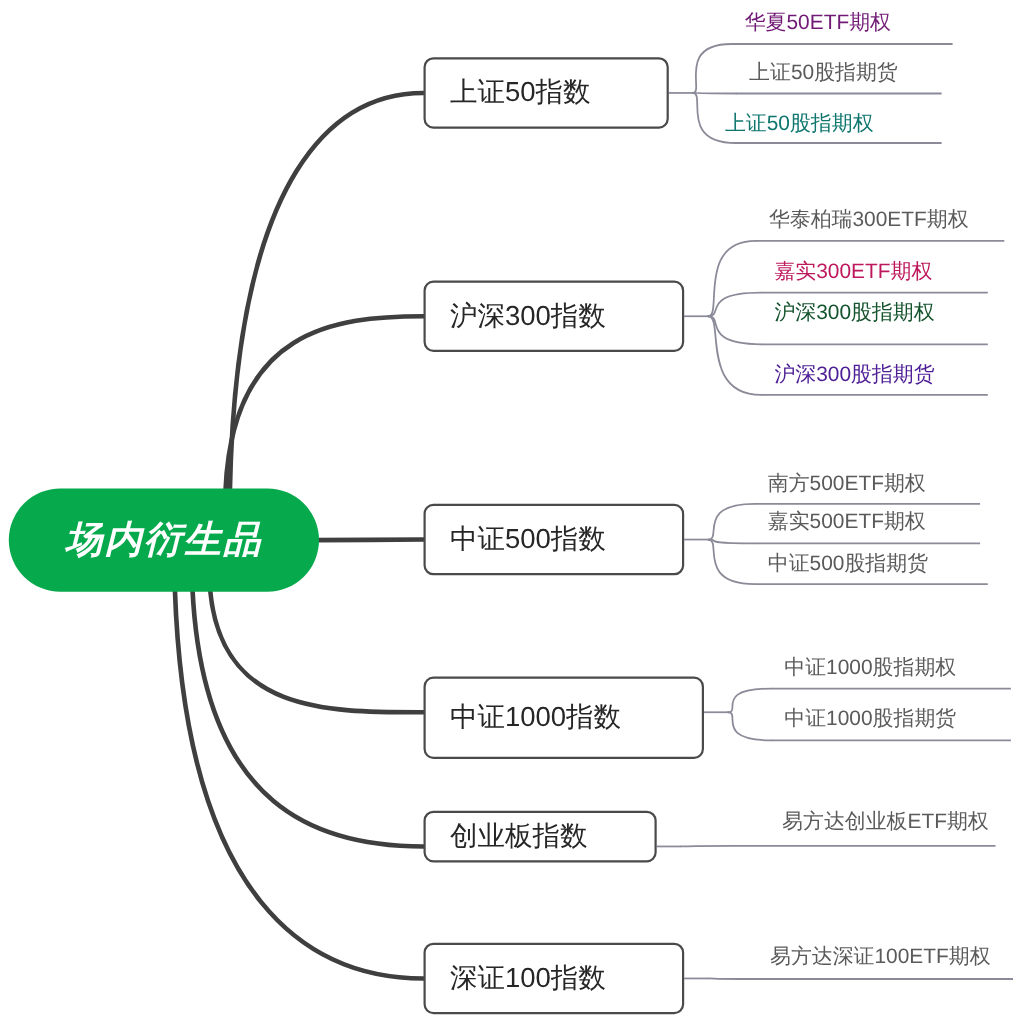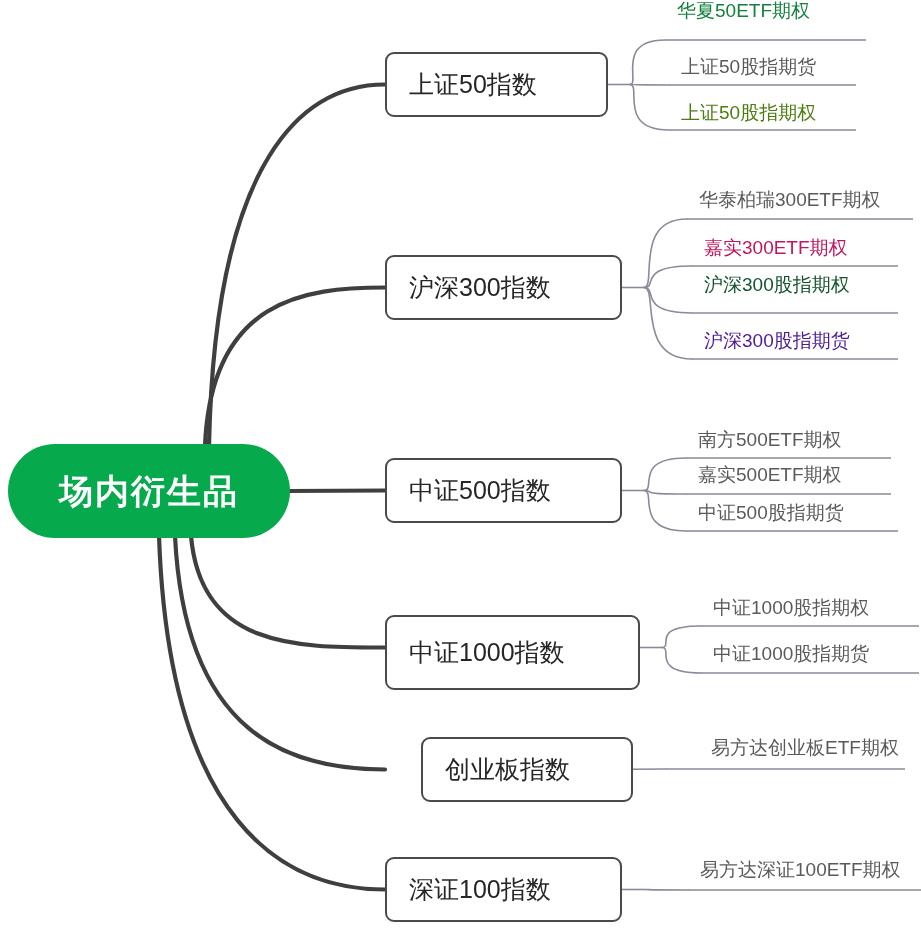--- a/index.html
+++ b/index.html
@@ -85,48 +85,48 @@
       <path d="M 597 769.5 L 619 769.5" fill="none" stroke="#8a8a99" stroke-width="1.6"></path>
       <path d="M 619 769.5 C 633.1 769.5, 610.85 769, 666 769" fill="none" stroke="#8a8a99" stroke-width="1.6" stroke-linecap="round"></path>
       <path d="M 666 769 L 905 769" fill="none" stroke="#8a8a99" stroke-width="1.6"></path>
       <path d="M 159 536 C 169 822.9200000000001, 283.3 889.5, 385 889.5" fill="none" stroke="#3f3f3f" stroke-width="4.2" stroke-linecap="round"></path>
       <path d="M 622 889.5 L 644 889.5" fill="none" stroke="#8a8a99" stroke-width="1.6"></path>
       <path d="M 644 889.5 C 657.2 889.5, 634.2 890, 688 890" fill="none" stroke="#8a8a99" stroke-width="1.6" stroke-linecap="round"></path>
       <path d="M 688 890 L 921 890" fill="none" stroke="#8a8a99" stroke-width="1.6"></path>
     </svg>
 
   <div id="nodes">
-      <div class="root-node" style="left: 8px; top: 444px; width: 282px; height: 94px; background: rgb(7, 169, 77);">
+      <div class="root-node" style="left: 8px; top: 444px; width: 282px; height: 94px; background: rgb(7, 169, 77); font-style: italic;">
         <span class="root-label">场内衍生品</span>
       </div>
       <div class="branch-node" style="left: 385px; top: 52px; width: 223px; height: 65px; border-color: rgb(74, 74, 74); background: rgb(255, 255, 255);">
         <span class="branch-label" style="color: rgb(38, 38, 38);">上证50指数</span>
       </div>
-      <div class="leaf-label" style="left: 677px; top: 1px; color: #15803d;">华夏50ETF期权</div>
+      <div class="leaf-label" style="left: 677px; top: 11px; color: #701a75;">华夏50ETF期权</div>
       <div class="leaf-label" style="left: 681px; top: 57px; color: rgb(90, 90, 90);">上证50股指期货</div>
-      <div class="leaf-label" style="left: 681px; top: 103px; color: #4d7c0f;">上证50股指期权</div>
+      <div class="leaf-label" style="left: 659px; top: 103px; color: #0f766e;">上证50股指期权</div>
       <div class="branch-node" style="left: 385px; top: 255px; width: 237px; height: 65px; border-color: rgb(74, 74, 74); background: rgb(255, 255, 255); align-items: center;">
         <span class="branch-label" style="color: rgb(38, 38, 38);">沪深300指数</span>
       </div>
       <div class="leaf-label" style="left: 699px; top: 190px; color: rgb(90, 90, 90);">华泰柏瑞300ETF期权</div>
       <div class="leaf-label" style="left: 704px; top: 238px; color: #be185d;">嘉实300ETF期权</div>
       <div class="leaf-label" style="left: 704px; top: 275px; color: #14532d;">沪深300股指期权</div>
       <div class="leaf-label" style="left: 704px; top: 331px; color: #4c1d95;">沪深300股指期货</div>
       <div class="branch-node" style="left: 385px; top: 458px; width: 237px; height: 65px; border-color: rgb(74, 74, 74); background: rgb(255, 255, 255);">
         <span class="branch-label" style="color: rgb(38, 38, 38);">中证500指数</span>
       </div>
       <div class="leaf-label" style="left: 698px; top: 430px; color: rgb(90, 90, 90);">南方500ETF期权</div>
       <div class="leaf-label" style="left: 698px; top: 465px; color: rgb(90, 90, 90);">嘉实500ETF期权</div>
       <div class="leaf-label" style="left: 698px; top: 503px; color: rgb(90, 90, 90);">中证500股指期货</div>
       <div class="branch-node" style="left: 385px; top: 615px; width: 255px; height: 75px; border-color: rgb(74, 74, 74); background: rgb(255, 255, 255);">
         <span class="branch-label" style="color: rgb(38, 38, 38);">中证1000指数</span>
       </div>
       <div class="leaf-label" style="left: 713px; top: 598px; color: rgb(90, 90, 90);">中证1000股指期权</div>
       <div class="leaf-label" style="left: 713px; top: 644px; color: rgb(90, 90, 90);">中证1000股指期货</div>
-      <div class="branch-node" style="left: 385px; top: 737px; width: 212px; height: 65px; border-color: rgb(74, 74, 74); background: rgb(255, 255, 255); margin-left: 36px;">
+      <div class="branch-node" style="left: 385px; top: 737px; width: 212px; height: 47px; border-color: rgb(74, 74, 74); background: rgb(255, 255, 255);">
         <span class="branch-label" style="color: rgb(38, 38, 38);">创业板指数</span>
       </div>
       <div class="leaf-label" style="left: 678px; top: 738px; color: rgb(90, 90, 90); margin-left: 33px;">易方达创业板ETF期权</div>
       <div class="branch-node" style="left: 385px; top: 857px; width: 237px; height: 65px; border-color: rgb(74, 74, 74); background: rgb(255, 255, 255);">
         <span class="branch-label" style="color: rgb(38, 38, 38);">深证100指数</span>
       </div>
       <div class="leaf-label" style="left: 700px; top: 860px; color: rgb(90, 90, 90);">易方达深证100ETF期权</div>
     </div>
 
 </div>

